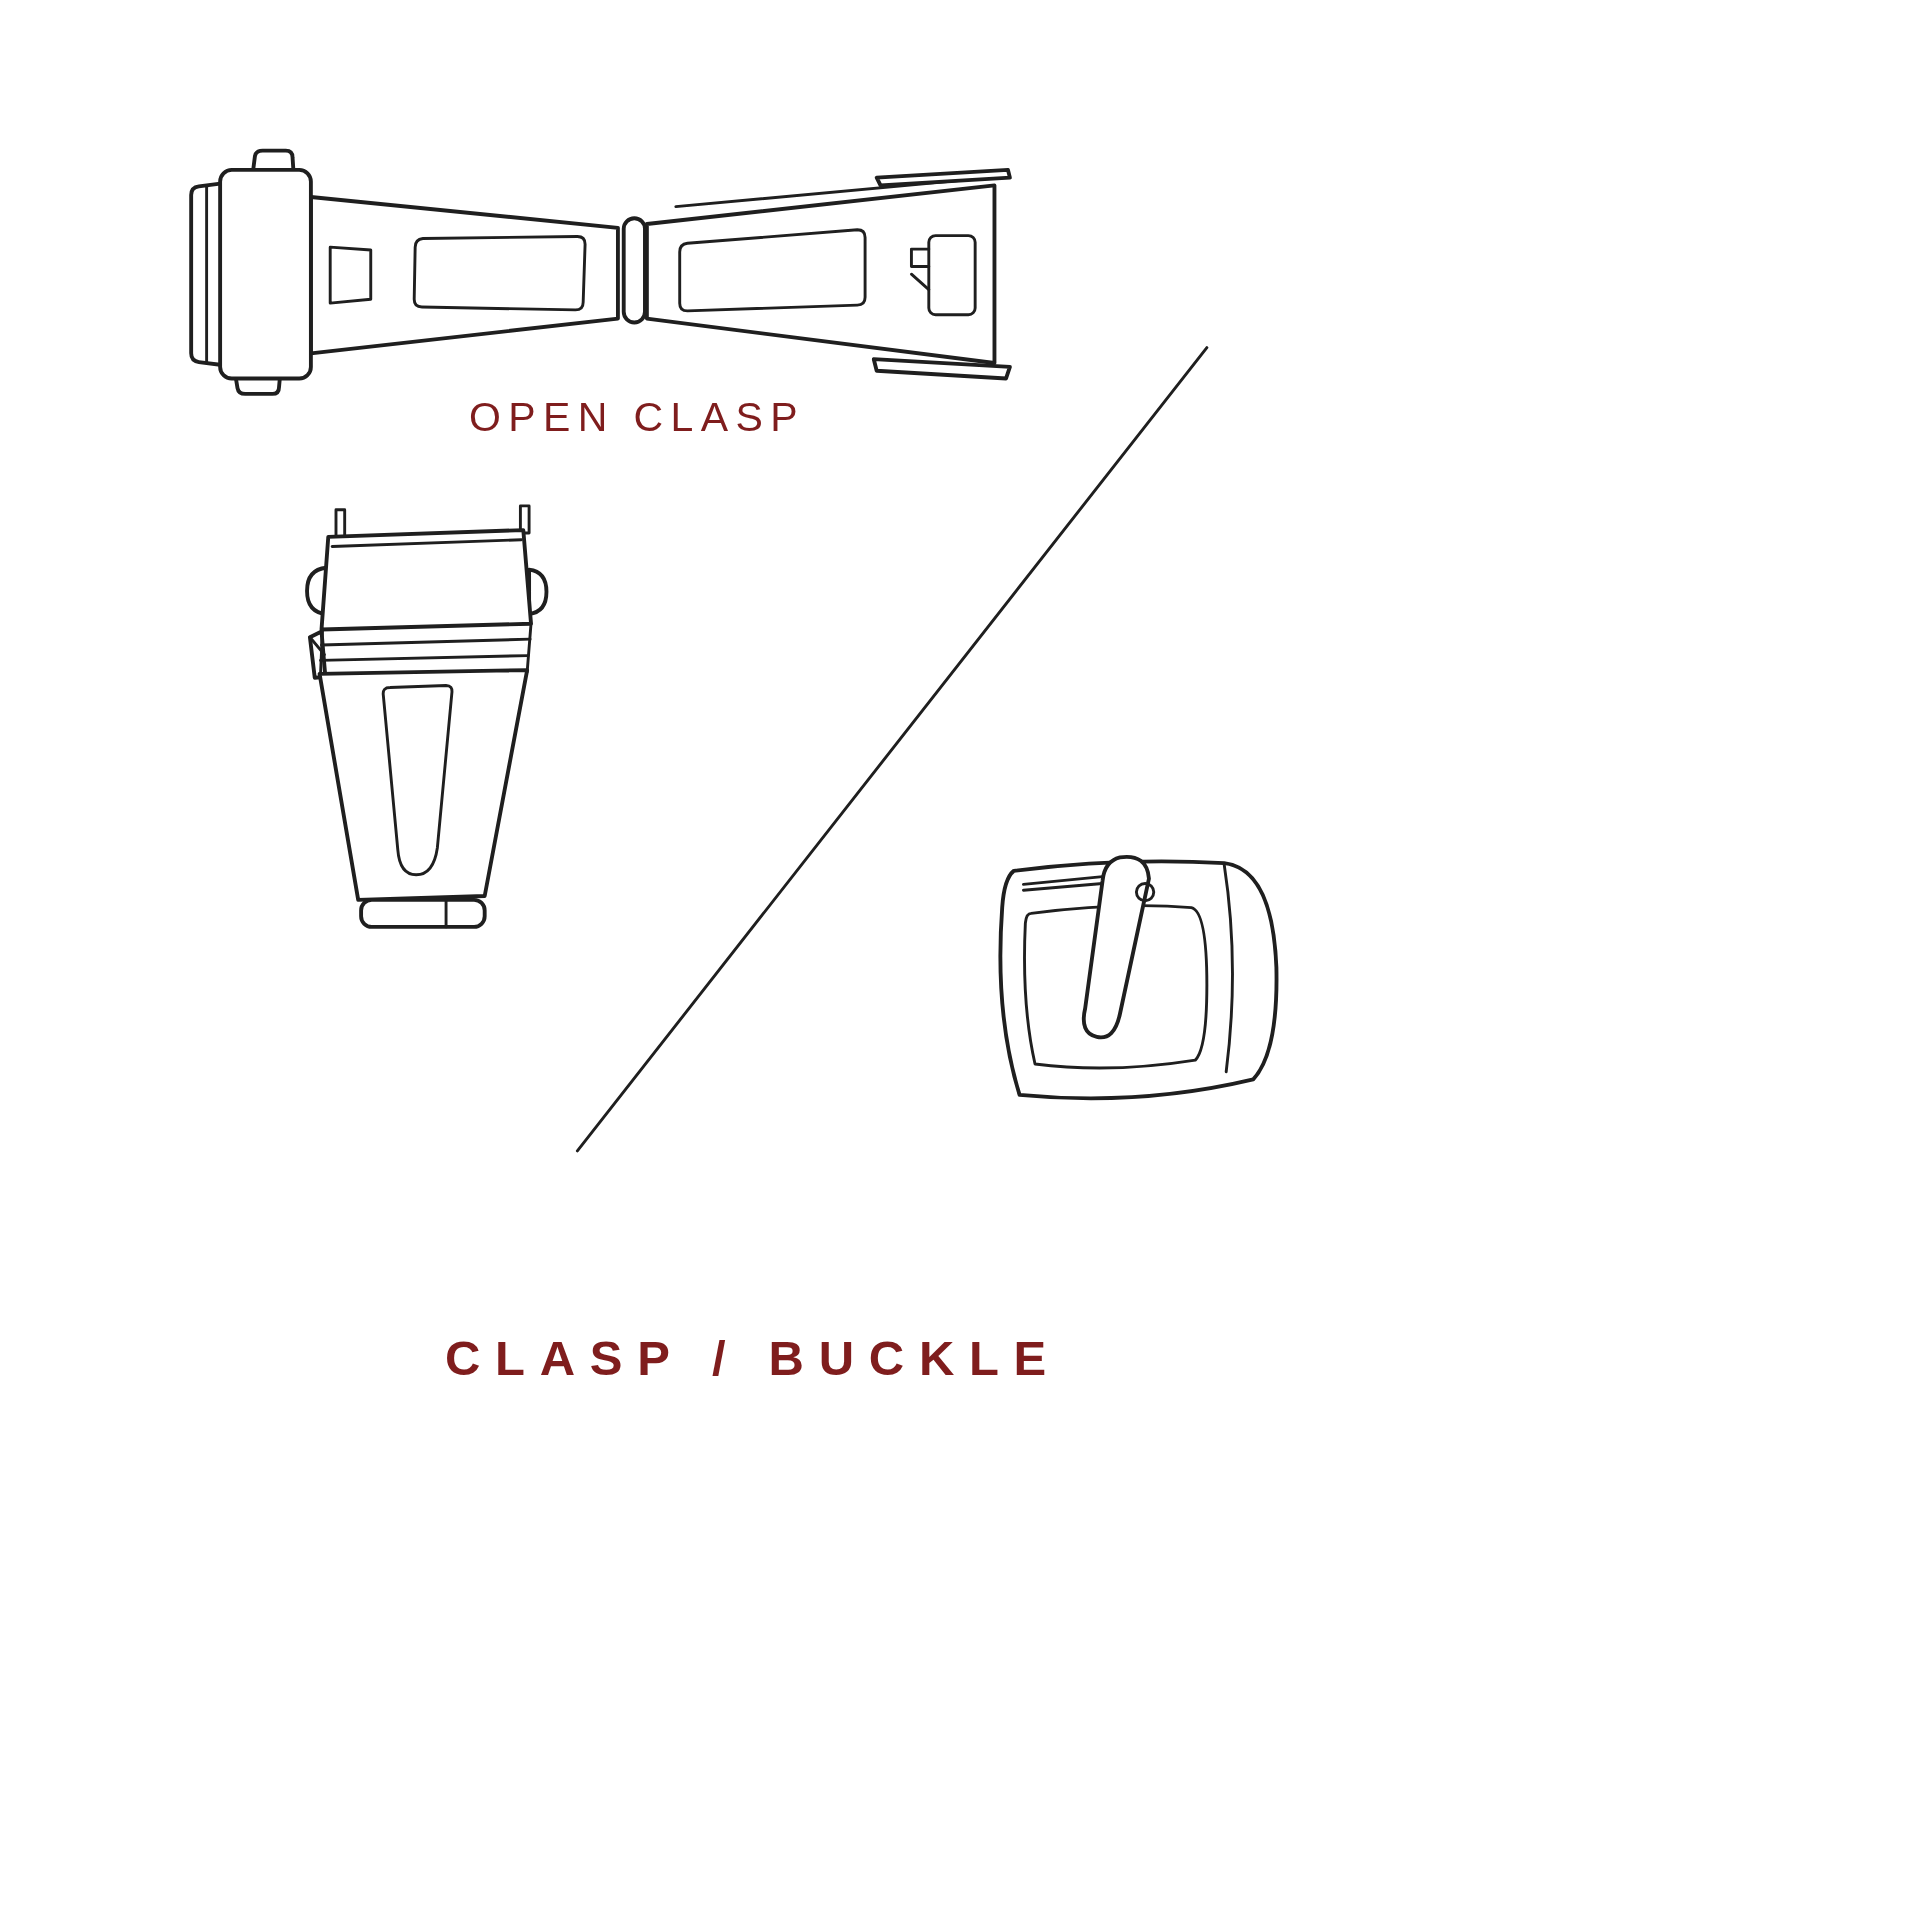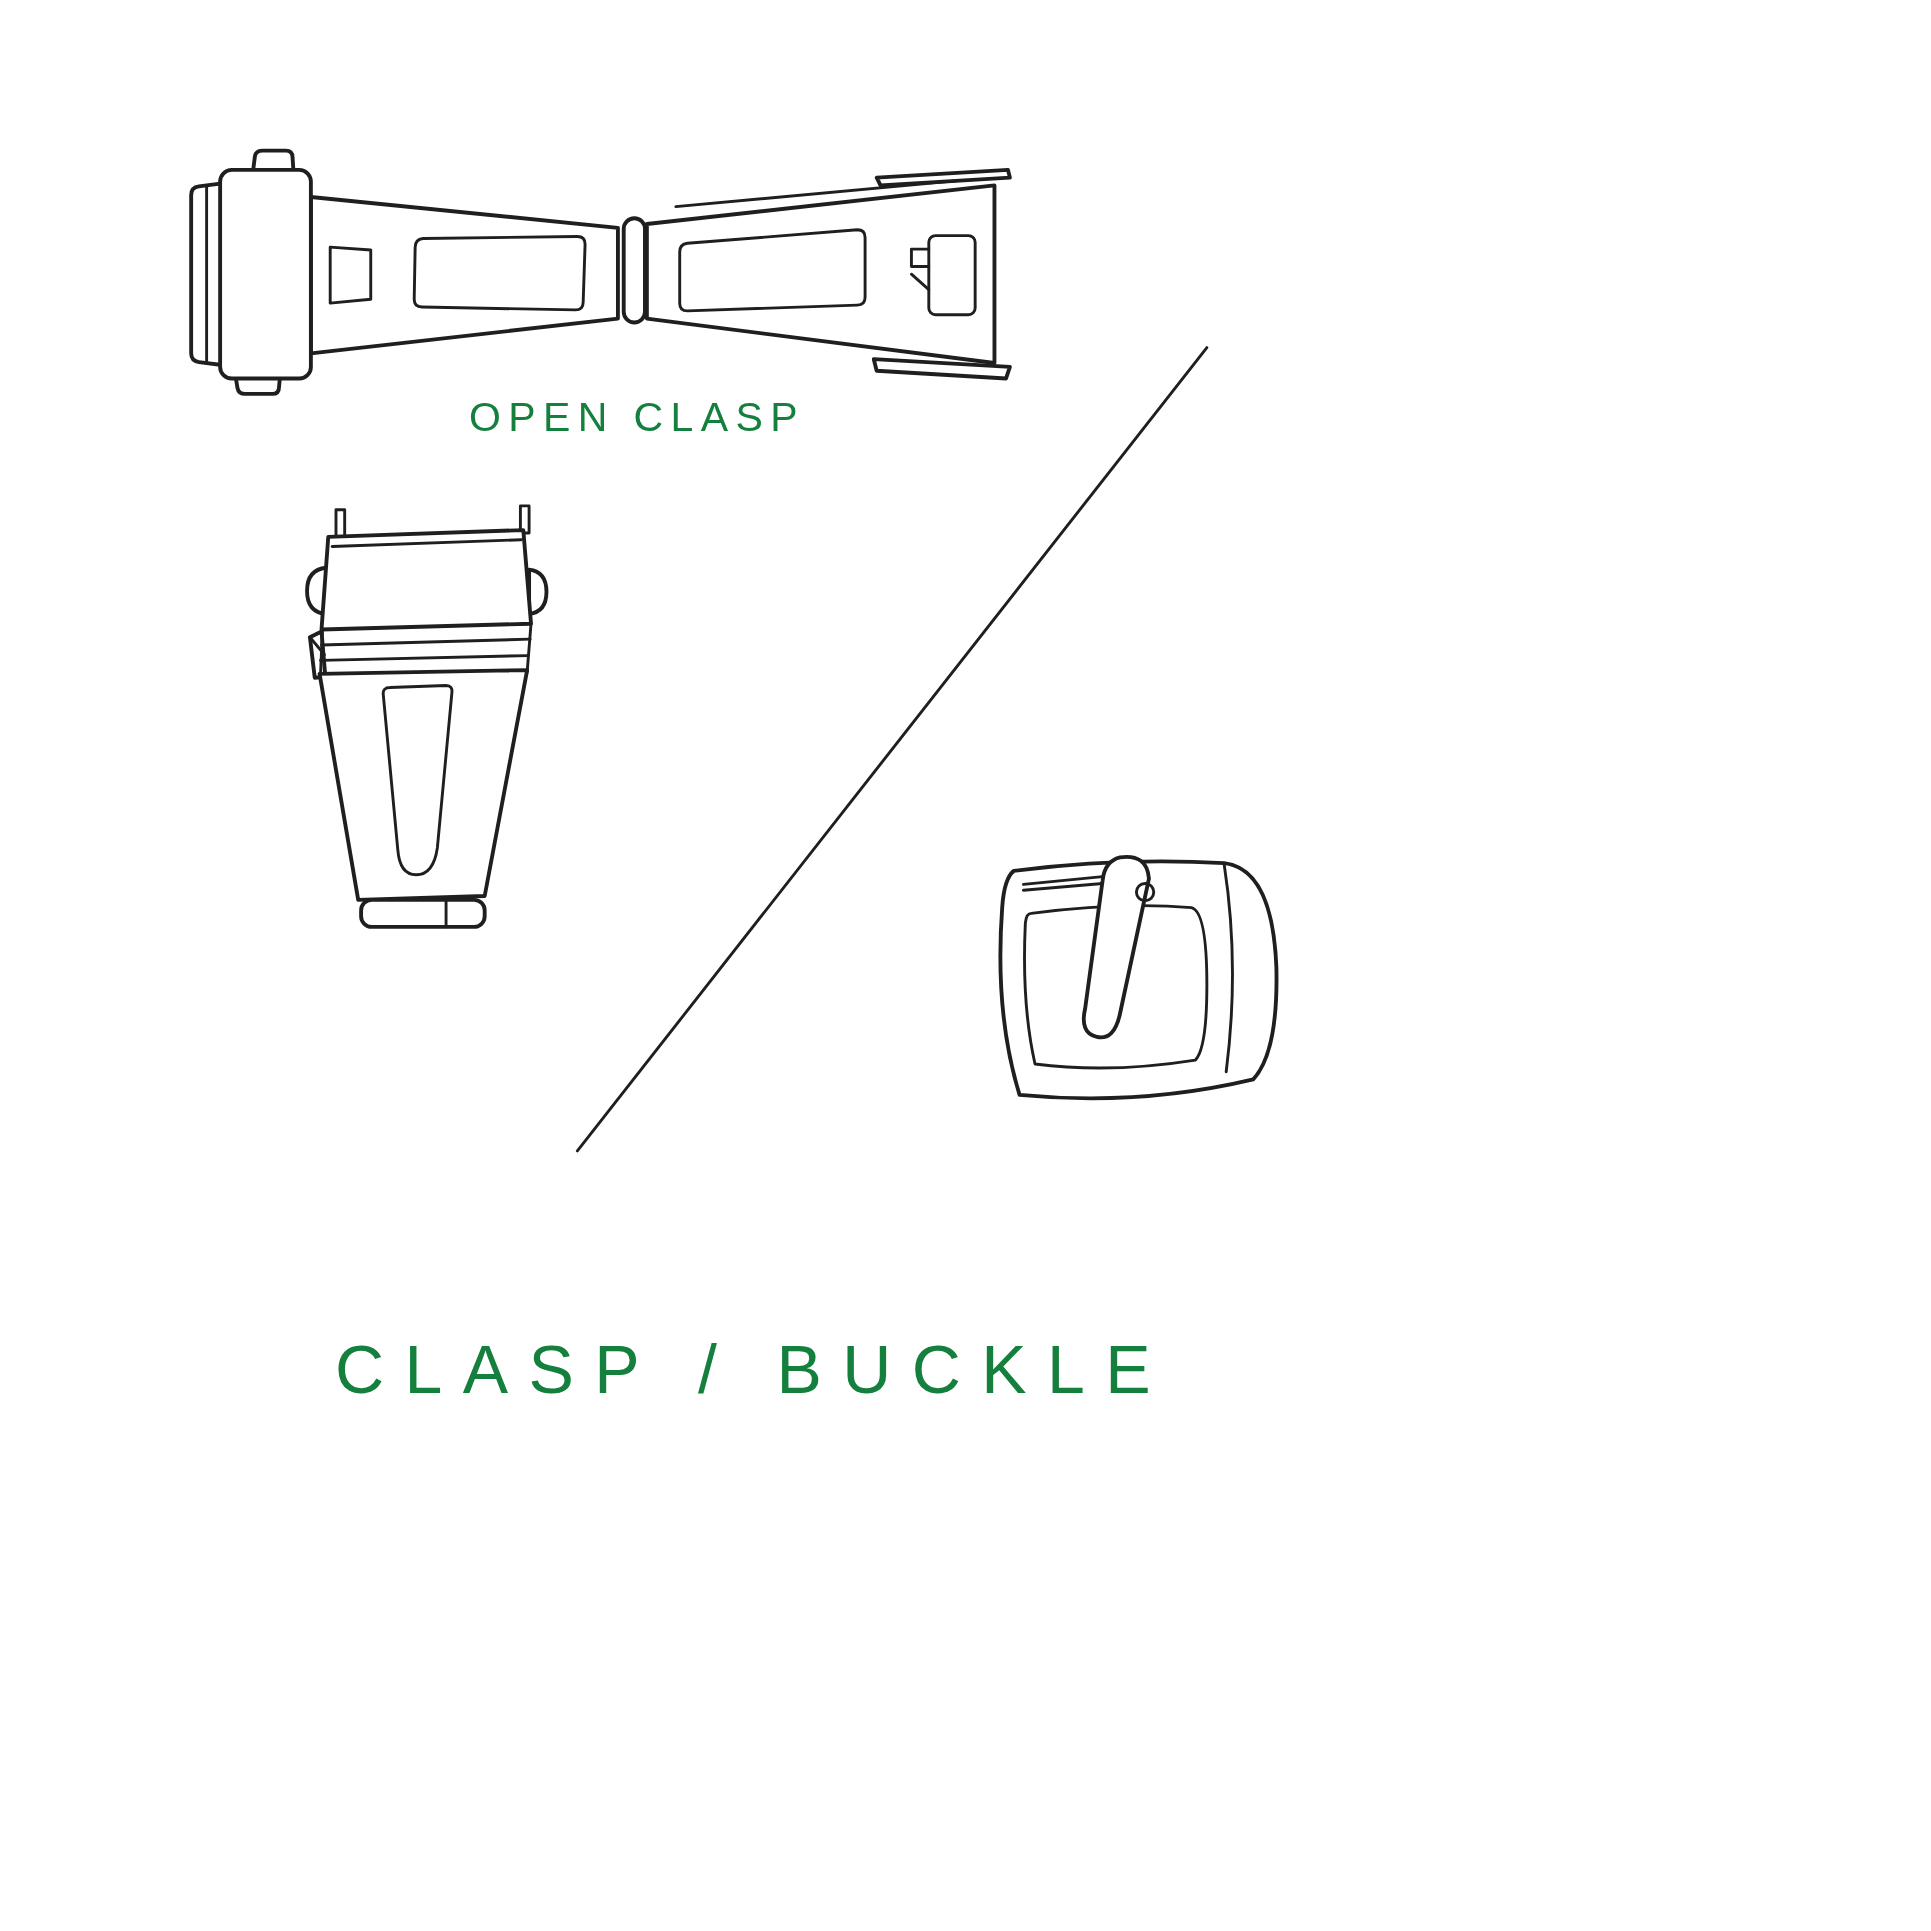--- a/index.html
+++ b/index.html
@@ -24,33 +24,33 @@
     stroke: #1f1f1f;
     fill: none;
     stroke-width: 4;
     stroke-linejoin: round;
     stroke-linecap: round;
   }
   .stroke.fillw { fill: #ffffff; }
   .stroke.thin { stroke-width: 3; }
   .label {
     position: absolute;
-    color: #15803d;
+    color: #7f1d1d;
     text-align: center;
     white-space: nowrap;
   }
   .caption {
     font-size: 41px;
     letter-spacing: 0.18em;
     font-weight: 400;
   }
   .title {
-    font-size: 68px;
+    font-size: 49px;
     letter-spacing: 0.30em;
-    font-weight: 400;
+    font-weight: 700;
   }
 </style>
 </head>
 <body>
 
 <div class="canvas">
 
   <svg class="art" width="1931" height="1931" viewBox="0 0 2000 2000" xmlns="http://www.w3.org/2000/svg">
 
     <g>

